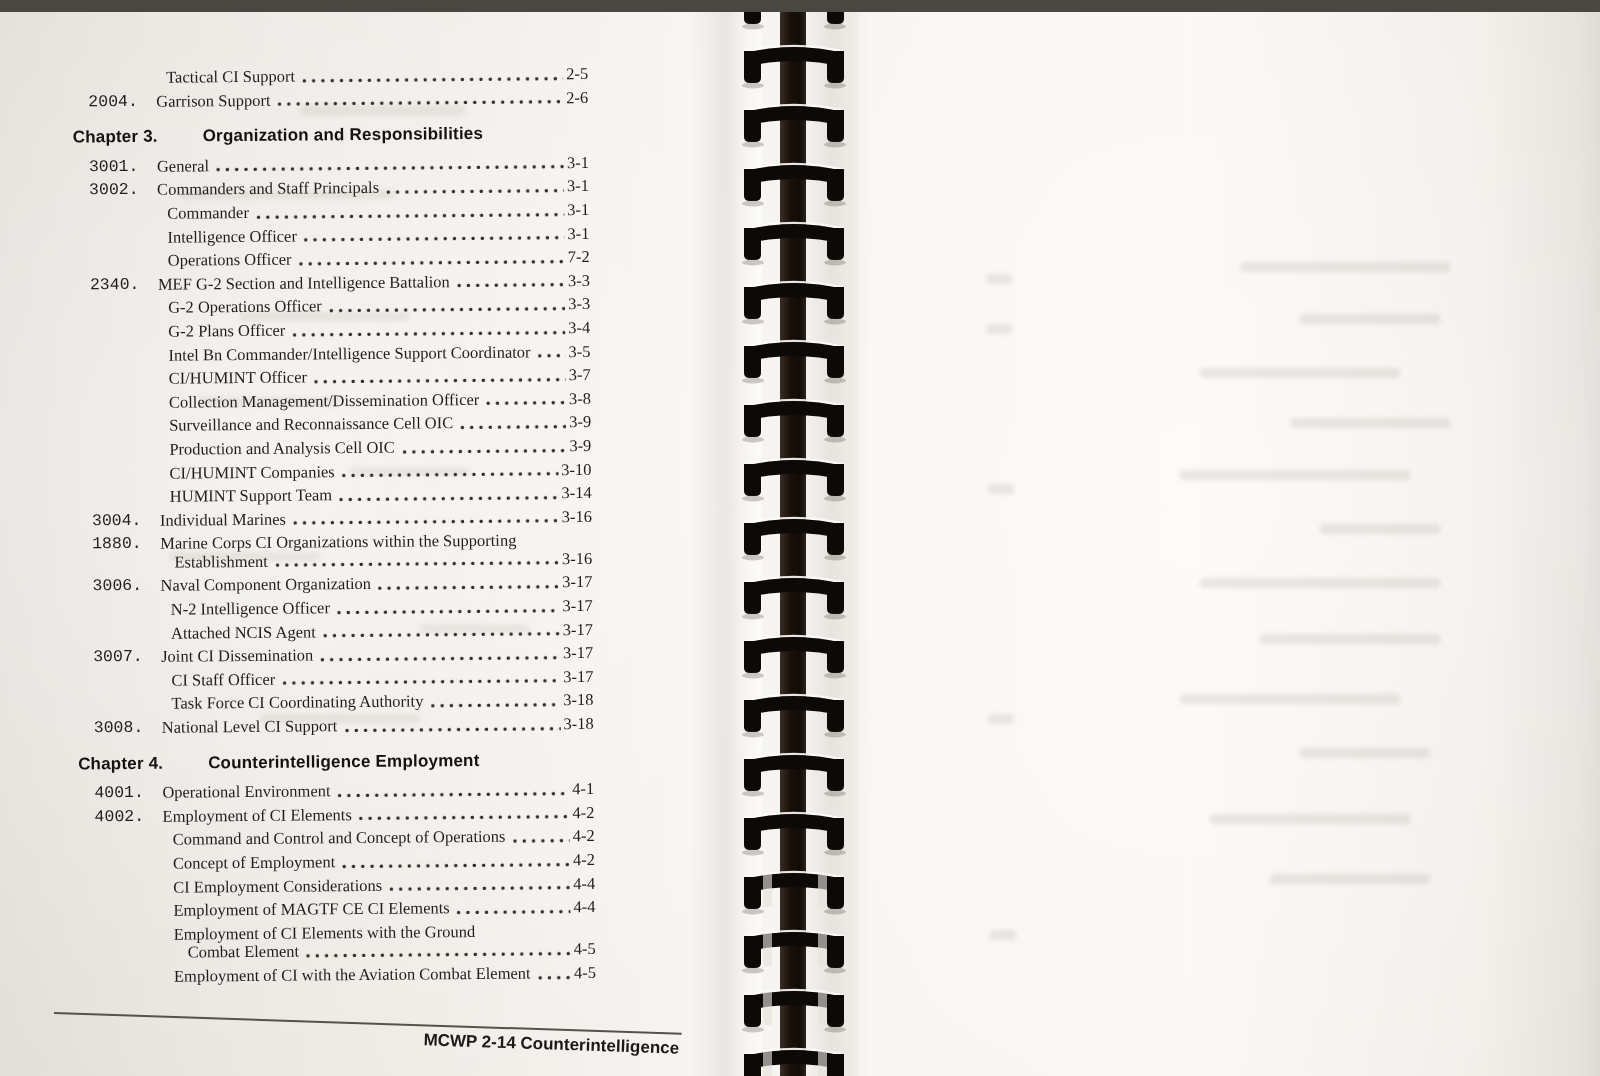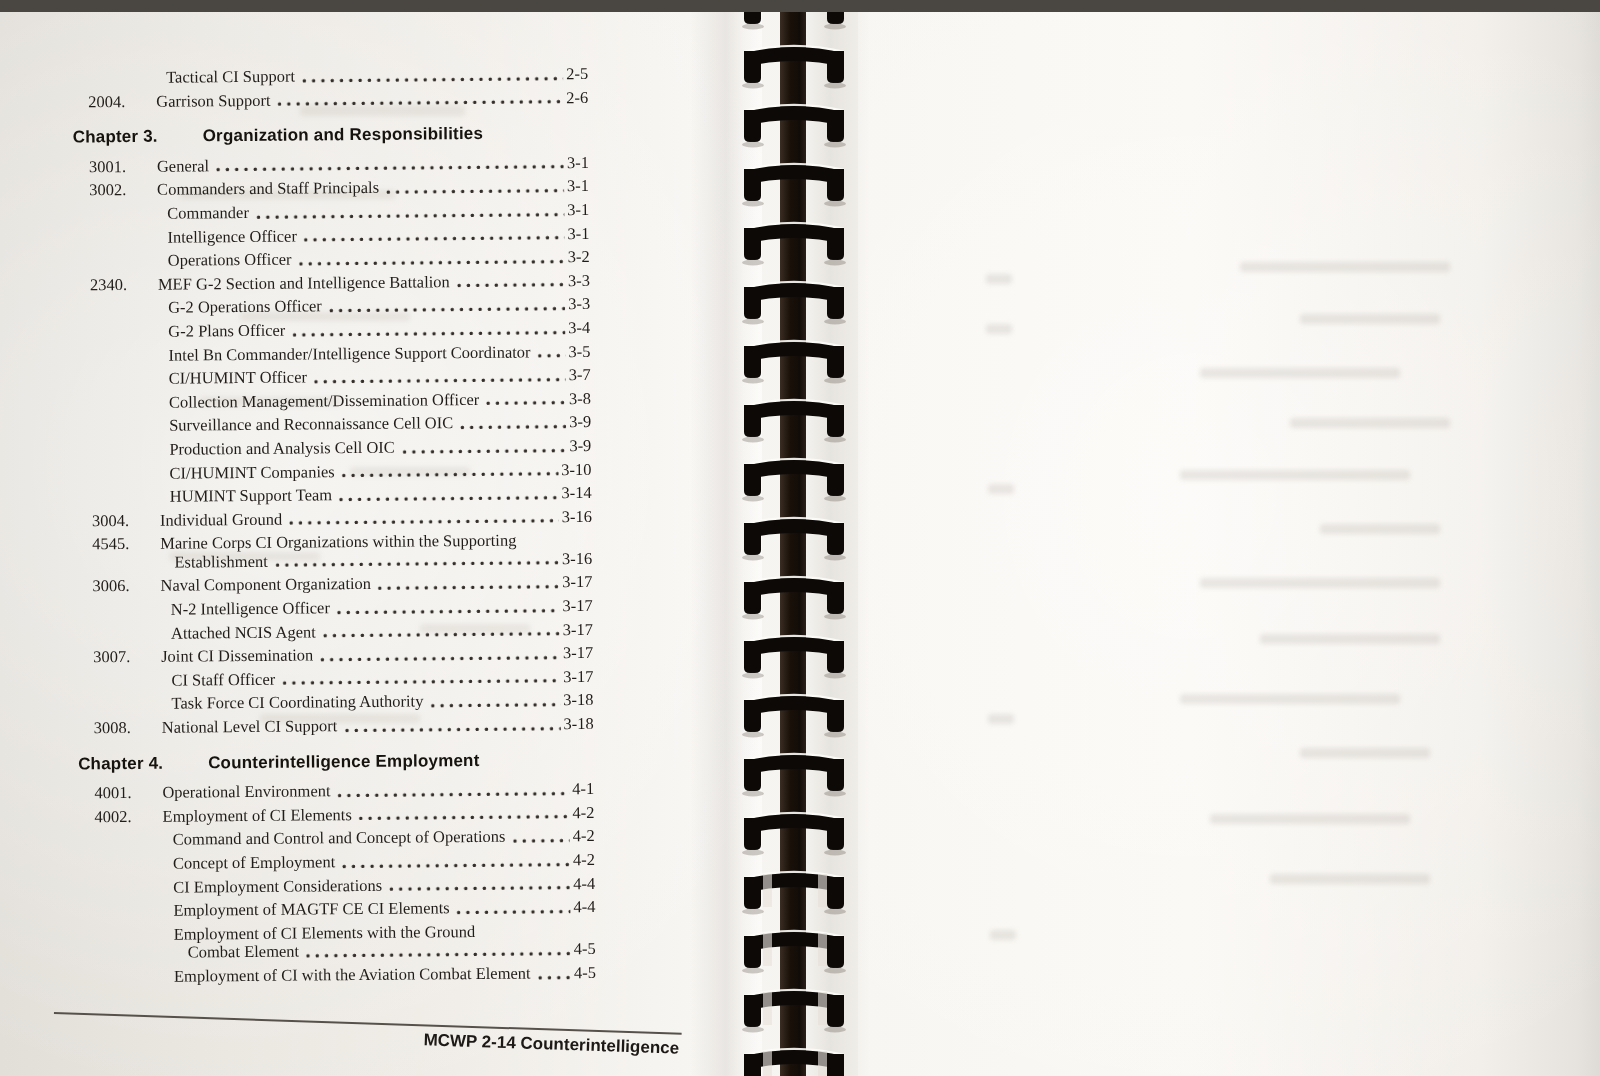--- a/index.html
+++ b/index.html
@@ -28,21 +28,21 @@
     position:absolute; left:690px; top:0; width:180px; height:1076px;
     background:linear-gradient(to right,
       rgba(70,60,50,0) 0%, rgba(70,60,50,.09) 20%, rgba(70,60,50,.02) 30%,
       rgba(255,255,255,.25) 38%, rgba(255,255,255,.25) 62%,
       rgba(70,60,50,.07) 78%, rgba(70,60,50,0) 100%);
   }
   
   .content { position:absolute; font-size:16.5px; }
   .content-left  { left:88px;  top:54px; width:500px; line-height:23.6px; transform:rotate(-0.5deg);  transform-origin:40px 0; }
   .row { display:flex; align-items:flex-start; }
-  .num { flex:0 0 68px; white-space:nowrap; }
+  .num { flex:0 0 68px; white-space:nowrap;font-family:Liberation Mono, monospace; }
   .body { flex:1 1 auto; min-width:0; }
   .lvl1 .body { margin-left:10px; }
   .l1, .l2 { display:flex; align-items:baseline; }
   .l2 { margin-left:14px; margin-top:-5px; }
   .t { white-space:nowrap; }
   .dots {
     flex:1 1 auto; min-width:8px; align-self:flex-end;
     height:7px; margin:0 3px 4px 7px;
     background-image:radial-gradient(circle at 2.2px 3.4px, #332e29 1.35px, rgba(0,0,0,0) 2.1px);
     background-size:9.3px 7px; background-repeat:repeat-x;
@@ -142,21 +142,21 @@
               <span class="pg">3-1</span>
             </div>
           </div>
         </div>
         <div class="row entry lvl1">
           <span class="num"></span>
           <div class="body">
             <div class="l1">
               <span class="t">Operations Officer</span>
               <span class="dots"></span>
-              <span class="pg">3-2</span>
+              <span class="pg">7-2</span>
             </div>
           </div>
         </div>
         <div class="row entry lvl0">
           <span class="num">2340.</span>
           <div class="body">
             <div class="l1">
               <span class="t">MEF G-2 Section and Intelligence Battalion</span>
               <span class="dots"></span>
               <span class="pg">3-3</span>
@@ -250,28 +250,28 @@
               <span class="t">HUMINT Support Team</span>
               <span class="dots"></span>
               <span class="pg">3-14</span>
             </div>
           </div>
         </div>
         <div class="row entry lvl0">
           <span class="num">3004.</span>
           <div class="body">
             <div class="l1">
-              <span class="t">Individual Ground</span>
+              <span class="t">Individual Marines</span>
               <span class="dots"></span>
               <span class="pg">3-16</span>
             </div>
           </div>
         </div>
         <div class="row entry lvl0">
-          <span class="num">4545.</span>
+          <span class="num">1880.</span>
           <div class="body">
             <div class="l1">
               <span class="t">Marine Corps CI Organizations within the Supporting</span>
             </div>
             <div class="l2">
               <span class="t">Establishment</span>
               <span class="dots"></span>
               <span class="pg">3-16</span>
             </div>
           </div>

